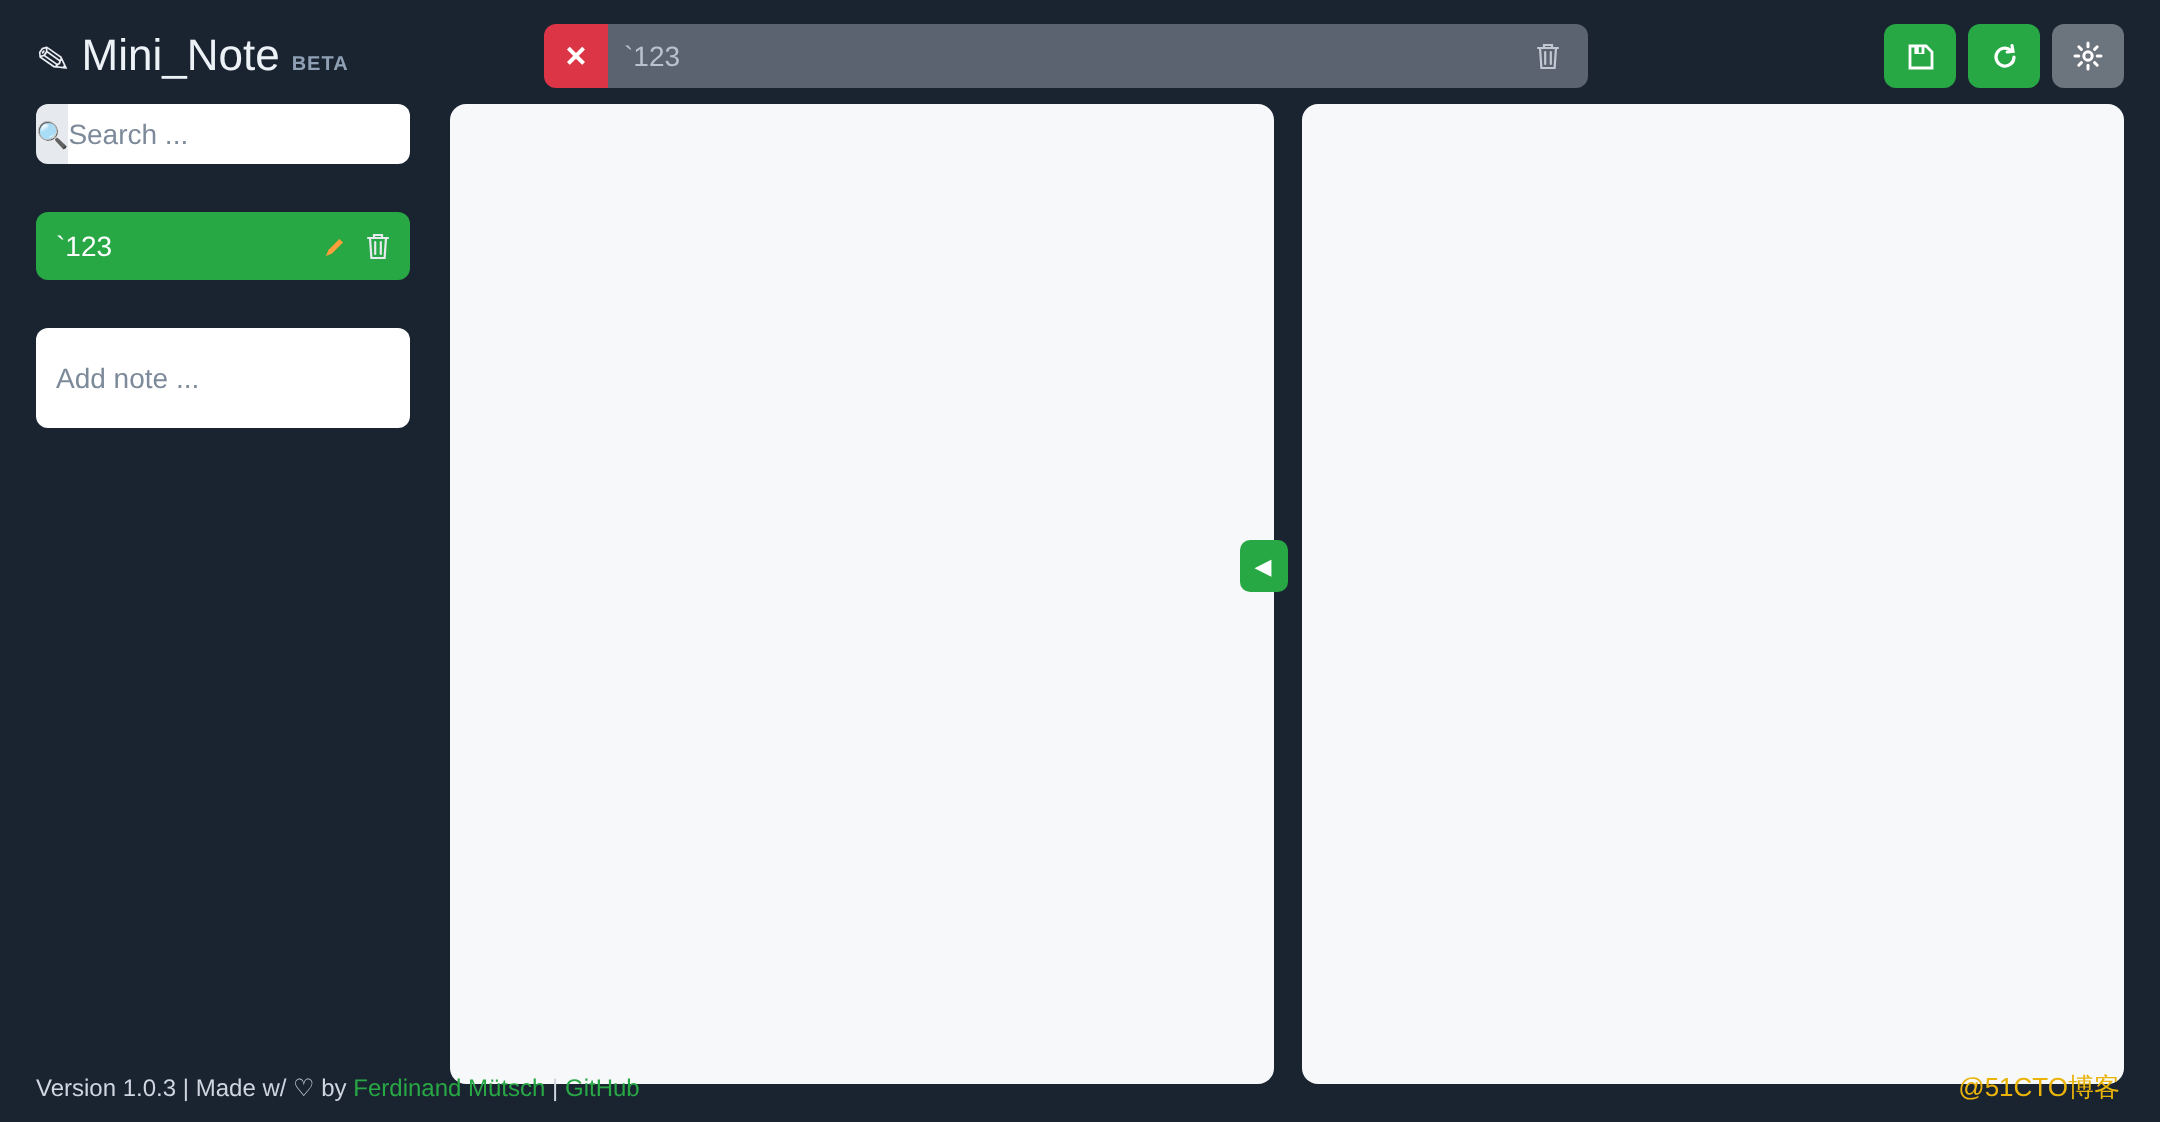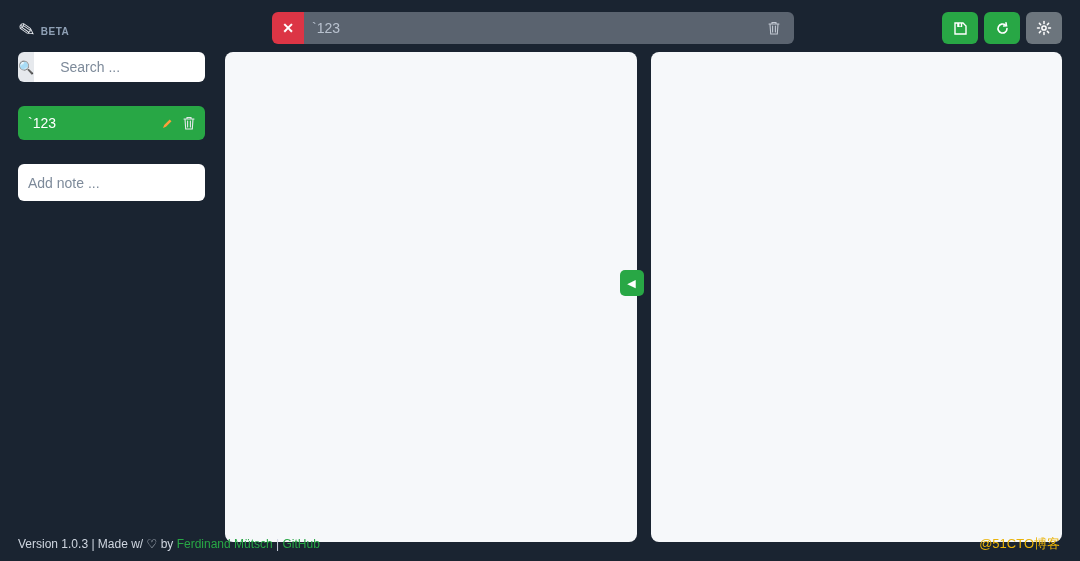--- a/index.html
+++ b/index.html
@@ -140,21 +140,21 @@
       display: flex;
       align-items: center;
       justify-content: center;
       color: #2a6fd6;
       font-size: 13px;
     }
     .search-input {
       flex: 1;
       border: none;
       outline: none;
-      padding: 0 26px;
+      padding: 0 0;
       font-size: 14px;
       background: #fff;
       color: #333;
     }
     .search-input::placeholder { color: #7d8a9a; }
 
     .note-item {
       height: 34px;
       border-radius: 6px;
       background: #28a745;
@@ -172,21 +172,21 @@
       cursor: pointer;
     }
     .note-item .trash-icon {
       color: #e6e9ed;
       font-size: 13px;
       cursor: pointer;
     }
 
     .add-row {
       display: flex;
-      height: 37px;
+      height: 50px;
       border-radius: 6px;
       overflow: hidden;
     }
     .add-input {
       flex: 1;
       border: none;
       outline: none;
       padding: 0 10px;
       font-size: 14px;
       background: #fff;
@@ -241,20 +241,21 @@
 
     svg { display: block; }
   </style>
 </head>
 <body>
 
 <div class="header">
 
   <div class="brand">
     <span class="logo-icon">✎</span>
+    <span class="brand-title">Mini_Note</span>
     <span class="brand-badge">BETA</span>
   </div>
 
   <div class="title-bar">
     <div class="title-close">
       <span>✕</span>
     </div>
     <div class="title-input-wrap">
       <input class="title-input" type="text" value="`123" style="">
       <span class="title-trash">

